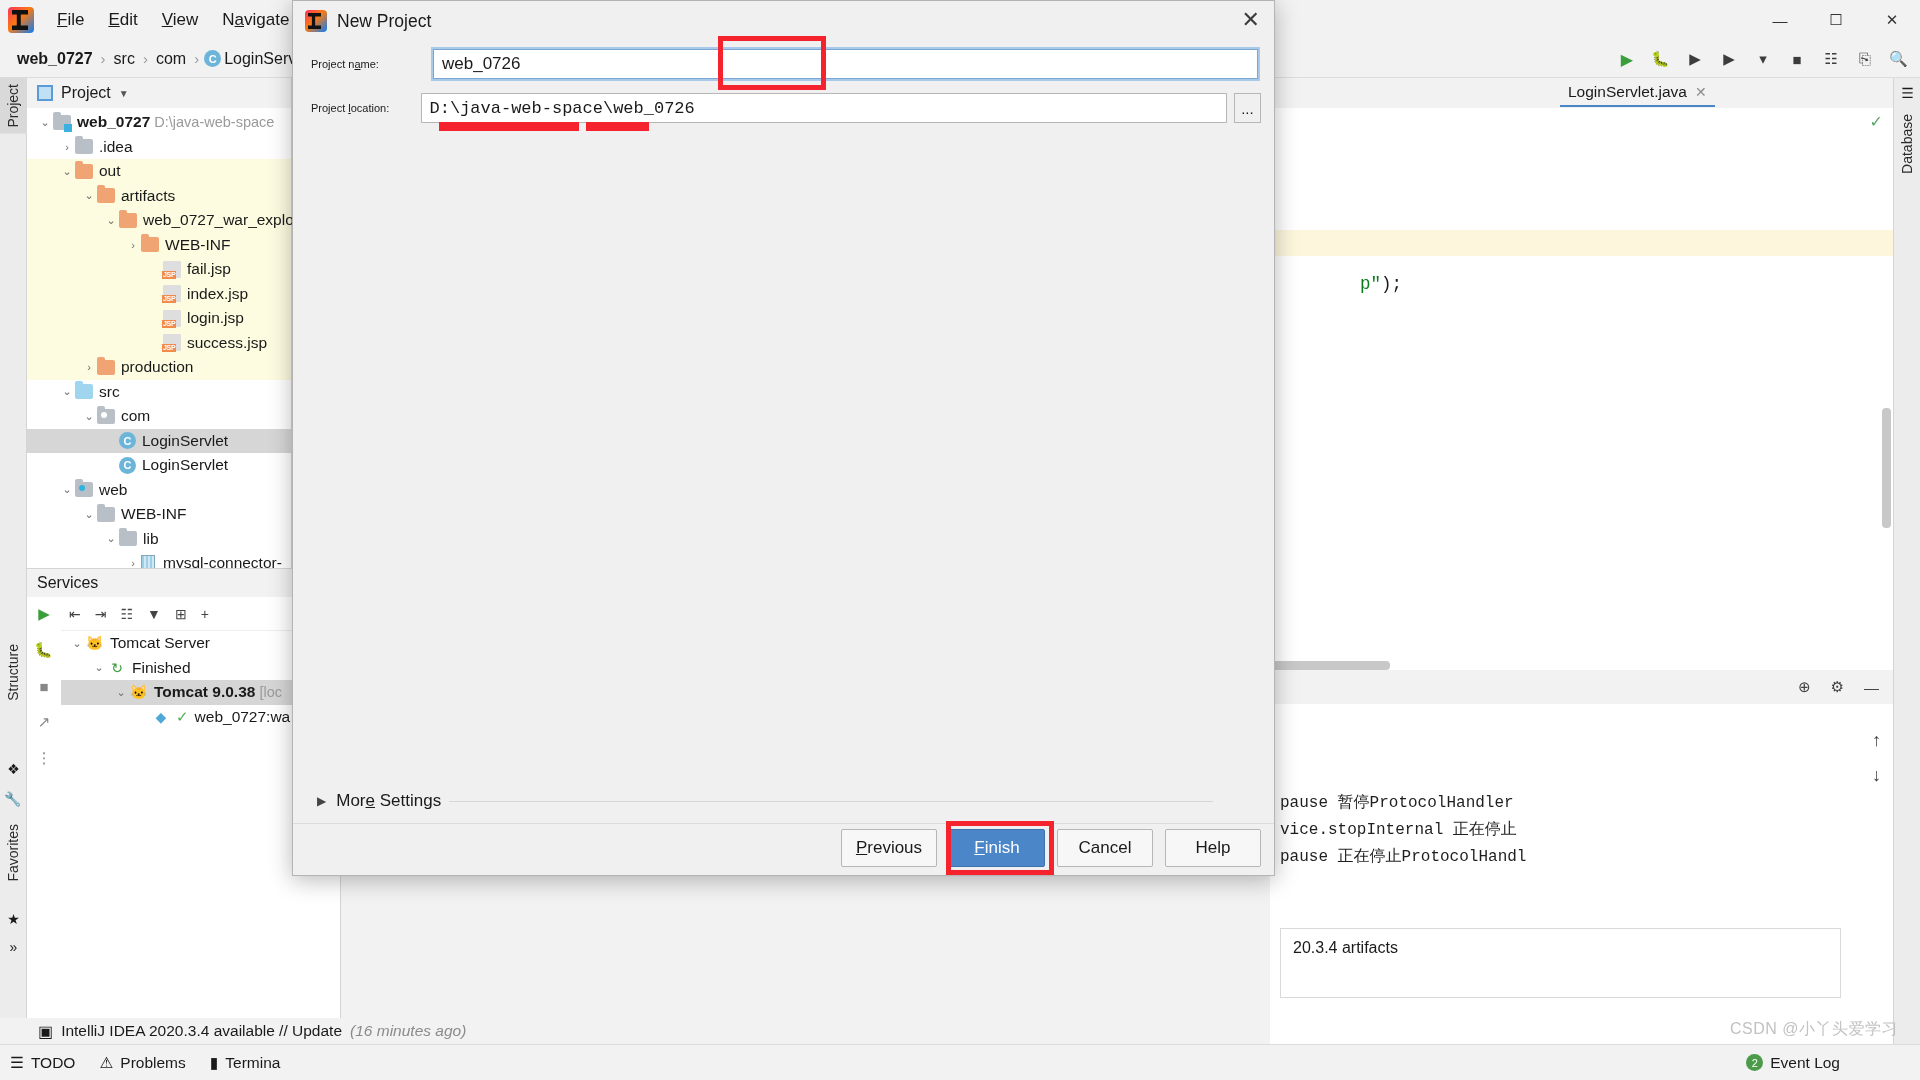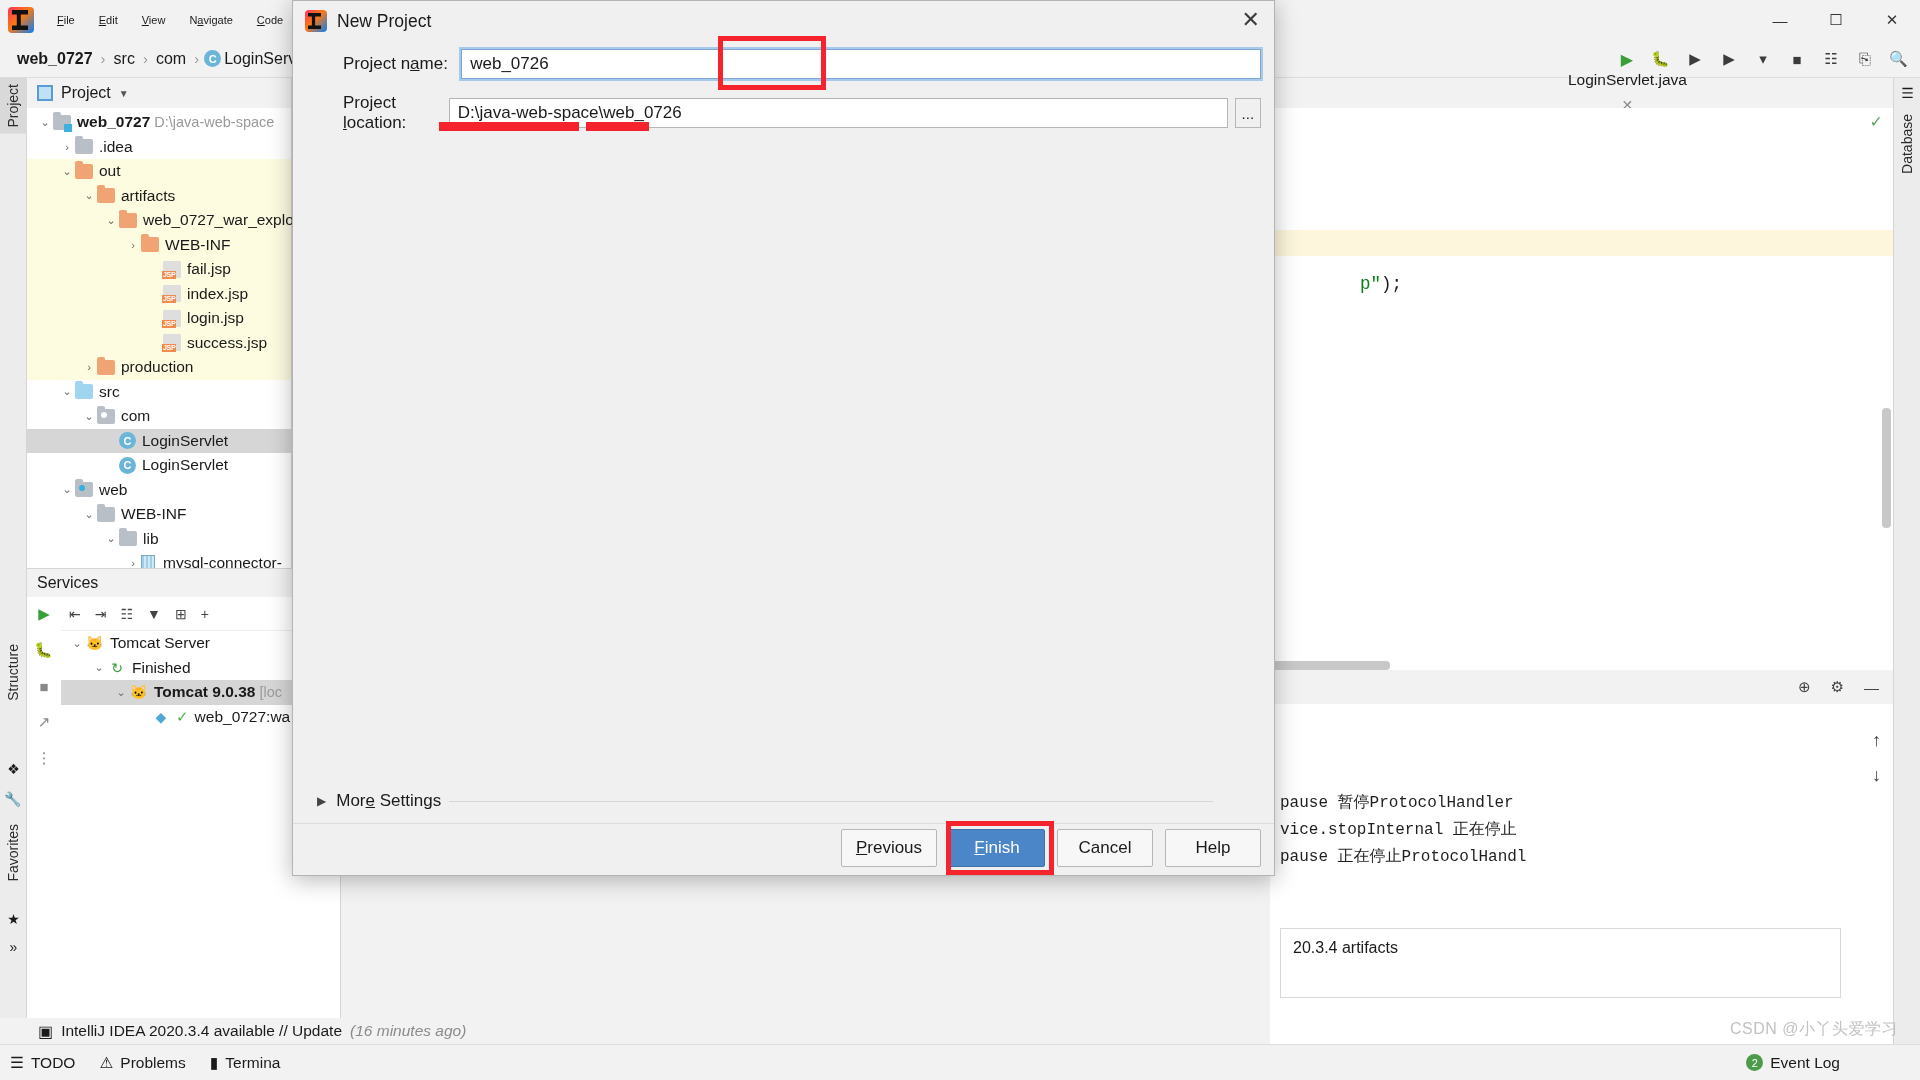--- a/index.html
+++ b/index.html
@@ -26,21 +26,21 @@
   .ij-logo {
     width: 26px; height: 26px; margin-right: 10px; position: relative;
     border-radius: 4px; overflow: hidden; flex: none;
     background: linear-gradient(135deg,#fe315d 0%,#f97a12 45%,#087cfa 100%);
   }
   .ij-logo::after{
     content:""; position:absolute; left:4px; top:3px; width:16px; height:20px;
     background:#121212; clip-path: polygon(0 0,100% 0,100% 22%,55% 22%,55% 78%,100% 78%,100% 100%,0 100%,0 78%,30% 78%,30% 22%,0 22%);
   }
   .menu-item {
-    padding: 4px 11px; font-size: 11px; cursor: default; white-space: nowrap; text-align: center;
+    padding: 4px 11px; font-size: 17px; cursor: default; white-space: nowrap; text-align: center;
   }
   .menu-item u { text-decoration: underline; }
 
   .win-btns { position: absolute; right: 0; top: 0; height: 40px; display: flex; }
   .win-btn { width: 56px; height: 40px; display:flex; align-items:center; justify-content:center; font-size: 15px; color:#333; }
 
   
   .navbar {
     position: absolute; top: 40px; left: 0; width: 1920px; height: 38px;
     background: #f2f2f2; display: flex; align-items: center; padding-left: 14px;
@@ -126,21 +126,21 @@
   .services-toolbar { height: 34px; display: flex; align-items: center; gap: 14px; padding-left: 42px; font-size: 14px; color:#444; background:#fff; border-bottom:1px solid #eee;}
   .svc-left-strip { position:absolute; left:0; top:28px; width:34px; bottom:0; background:#fff; display:flex; flex-direction:column; align-items:center; padding-top:6px; gap:14px; }
   .svc-ico { width: 22px; height:22px; display:flex; align-items:center; justify-content:center; font-size:15px;}
   .svc-tree { position: absolute; left: 34px; top: 62px; right: 0; bottom: 0; font-size: 15.5px;}
 
   
   .edtabbar {
     position: absolute; left: 1560px; top: 78px; right: 27px; height: 30px;
     background: #f2f2f2; display:flex; align-items:center;
   }
-  .edtab { display:flex; align-items:center; gap:8px; padding: 4px 8px; font-size: 15.5px; border-bottom: 2px solid #4a86c8; flex-direction: column; }
+  .edtab { display:flex; align-items:center; gap:8px; padding: 4px 8px; font-size: 15.5px; border-bottom: 2px solid #4a86c8; }
   .x-ico { color: #8b8b8b; font-size: 14px; }
   .editor {
     position: absolute; left: 1270px; top: 108px; right: 27px; height: 562px;
     background: #ffffff; overflow: hidden;
   }
   .code-line { font-family: "Liberation Mono", monospace; font-size: 17.5px; white-space: pre; }
   .kw { color: #0033b3; }
   .str { color: #067d17; }
   .band-yellow { position:absolute; left:0; right:0; height: 26px; background: #fdf6dd;}
   .check-ok { position: absolute; right: 10px; top: 4px; color: #5aa469; font-size: 16px;}
@@ -185,21 +185,21 @@
   .dlg-ij {
     width: 22px; height: 22px; border-radius: 4px; position: relative; overflow:hidden; flex:none;
     background: linear-gradient(135deg,#fe315d 0%,#f97a12 45%,#087cfa 100%);
   }
   .dlg-ij::after{
     content:""; position:absolute; left:3px; top:3px; width:13px; height:16px;
     background:#121212; clip-path: polygon(0 0,100% 0,100% 22%,55% 22%,55% 78%,100% 78%,100% 100%,0 100%,0 78%,30% 78%,30% 22%,0 22%);
   }
   .dlg-close { position:absolute; right: 14px; top: 8px; font-size: 22px; color:#3c3c3c; line-height: 22px;}
   .frow { position: absolute; display:flex; align-items:center; }
-  .flabel { font-size: 17px; width: 122px; margin-left: 32px; }
+  .flabel { font-size: 11px; width: 122px; }
   .finput {
     height: 30px; background:#fff; border:1px solid #7aa7d4; outline: 2px solid #a9c9ea;
     display:flex; align-items:center; padding-left: 8px; font-size: 17px;
   }
   .finput.plain { border: 1px solid #b6b6b6; outline: none; }
   .browse-btn {
     width: 30px; height: 30px; background:#f0f0f0; border:1px solid #b6b6b6;
     display:flex; align-items:center; justify-content:center; font-size: 15px;
   }
   .red-box { position: absolute; border: 5px solid #f5232d; }
@@ -500,21 +500,21 @@
       <span class="flabel">Project n<u>a</u>me:</span>
       <div class="finput" style="width:825px;">
         <span>web_0726</span>
       </div>
     </div>
 
     <div class="red-box" style="left:425px; top:35px; width:108px; height:54px;"></div>
 
     <div class="frow" style="left:18px; top:92px; width:950px;">
       <span class="flabel">Project <u>l</u>ocation:</span>
-      <div class="finput plain" style="width:897px;">
+      <div class="finput plain" style="width:897px;font-family:Liberation Mono, monospace;">
         <span>D:\java-web-space\web_0726</span>
       </div>
       <div class="browse-btn" style="margin-left:7px;">
         <span>...</span>
       </div>
     </div>
 
     <div class="red-bar" style="left:146px; top:121px; width:140px;"></div>
     <div class="red-bar" style="left:293px; top:121px; width:63px;"></div>
 

